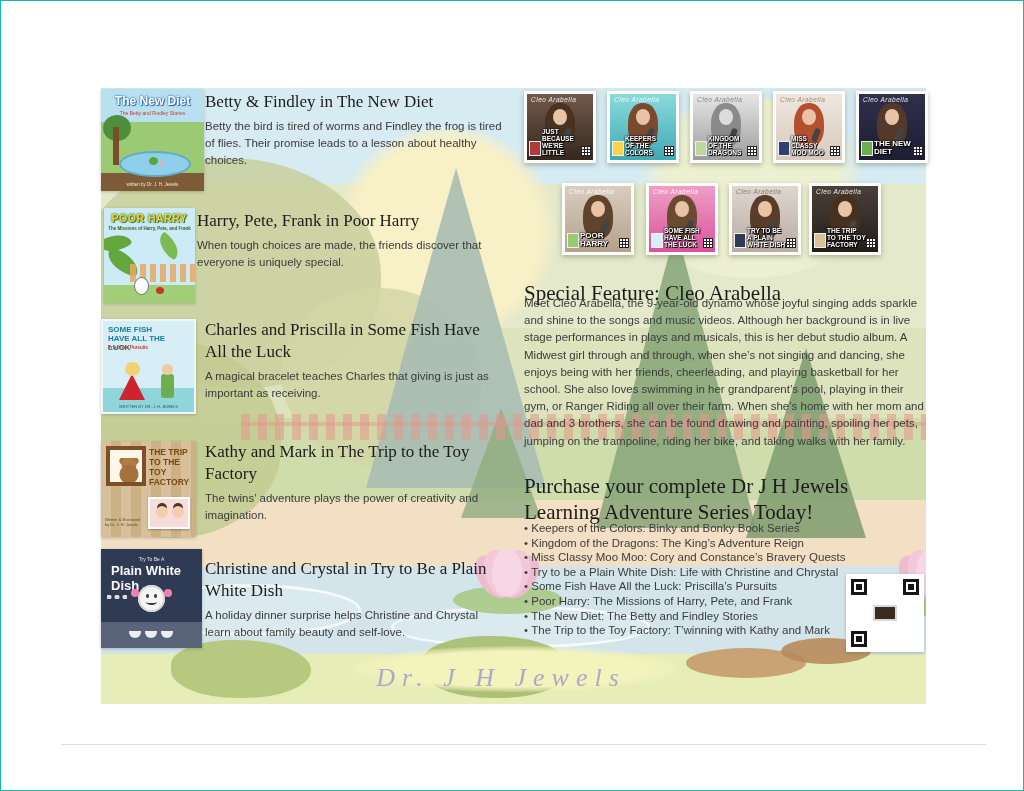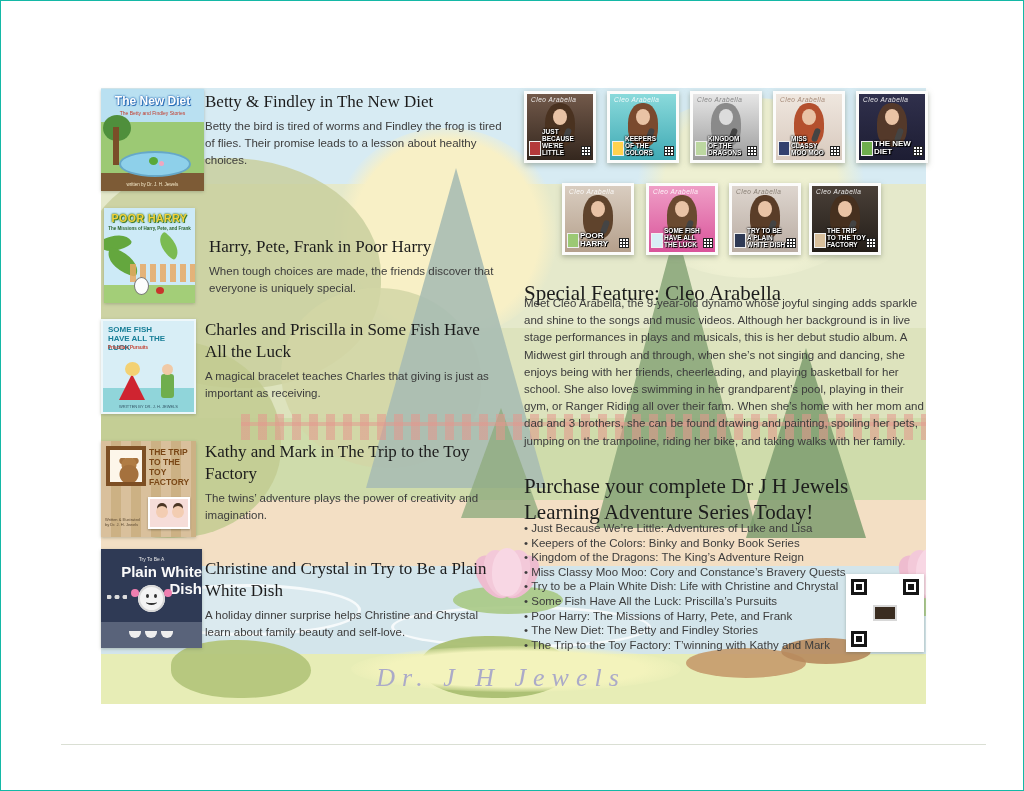--- a/index.html
+++ b/index.html
@@ -118,21 +118,21 @@
   .cv4 .photo { right:6px; bottom:8px; width:42px; height:32px; background:#f6ddd9; border:2px solid #fff;
                 box-shadow:0 1px 2px rgba(0,0,0,.3); }
   .cv4 .tw { top:7px; width:12px; height:12px; border-radius:50%; background:#f3cdb2;
              box-shadow:0 -4px 0 -1px #4a3524; }
   .cv4 .tw1 { left:6px; } .cv4 .tw2 { left:22px; }
   .cv4 .credit { left:4px; bottom:10px; width:40px; font-size:4px; color:#5d4a33; }
 
   
   .cv5 { left:100px; top:548px; width:101px; height:99px; background:#2f3a55; }
   .cv5 .p { left:0; right:0; top:7px; text-align:center; font-size:5px; color:#e9e9e9; }
-  .cv5 .t { left:0; right:0; top:14px; text-align:right; font-weight:bold; font-size:15px; color:#fafafa;margin-left:10px; }
+  .cv5 .t { left:0; right:0; top:14px; text-align:left; font-weight:bold; font-size:13px; color:#fafafa;margin-left:10px; }
   .cv5 .dish { left:37px; top:36px; width:27px; height:27px; border-radius:50%; background:#f4f4f4;
                box-shadow:0 0 0 2px #d8d8d8 inset; }
   .cv5 .eye { top:9px; width:3px; height:4px; background:#333; border-radius:50%; }
   .cv5 .e1 { left:8px; } .cv5 .e2 { left:16px; }
   .cv5 .smile { left:8px; top:14px; width:11px; height:6px; border-bottom:2px solid #333; border-radius:50%; }
   .cv5 .bow { top:40px; width:8px; height:8px; background:#ef7fb0; border-radius:50%; }
   .cv5 .bw1 { left:30px; } .cv5 .bw2 { left:63px; }
   .cv5 .counter { left:0; right:0; bottom:0; height:26px; background:#59637a; }
   .cv5 .bowl { bottom:10px; width:12px; height:7px; background:#eee; border-radius:0 0 8px 8px; }
   .cv5 .o1 { left:28px; } .cv5 .o2 { left:44px; } .cv5 .o3 { left:60px; }
@@ -258,21 +258,21 @@
     <div class="leaf lf1"></div>
     <div class="leaf lf2"></div>
     <div class="leaf lf3"></div>
     <div class="fence2"></div>
     <div class="ground"></div>
     <div class="harry"></div>
     <div class="ant"></div>
     <div class="t">POOR HARRY</div>
     <div class="s">The Missions of Harry, Pete, and Frank</div>
   </div>
-  <div class="booktext" style="left:208px; top:209px;margin-top:26px;">
+  <div class="booktext" style="left:196px; top:209px;">
     <div class="book-title">Harry, Pete, Frank in Poor Harry</div>
     <div class="book-desc">When tough choices are made, the friends discover that everyone is uniquely special.</div>
   </div>
 
   <div class="cover cv3">
     <div class="girl-d"></div>
     <div class="girl-h"></div>
     <div class="boy-b"></div>
     <div class="boy-h"></div>
     <div class="t">SOME FISH HAVE ALL THE LUCK</div>
@@ -393,21 +393,20 @@
     <div class="inset"></div>
     <div class="t-title">THE TRIP TO THE TOY FACTORY</div>
     <div class="tqr"></div>
   </div>
 
   <div class="section-heading" style="left:523px; top:279px;">Special Feature: Cleo Arabella</div>
   <div class="para" style="left:523px; top:294px;">Meet Cleo Arabella, the 9-year-old dynamo whose joyful singing adds sparkle and shine to the songs and music videos. Although her background is in live stage performances in plays and musicals, this is her debut studio album. A Midwest girl through and through, when she’s not singing and dancing, she enjoys being with her friends, cheerleading, and playing basketball for her school. She also loves swimming in her grandparent’s pool, playing in their gym, or Ranger Riding all over their farm. When she’s home with her mom and dad and 3 brothers, she can be found drawing and painting, spoiling her pets, jumping on the trampoline, riding her bike, and taking walks with her family.</div>
 
   <div class="section-heading" style="left:523px; top:472px; width:375px;">Purchase your complete Dr J H Jewels Learning Adventure Series Today!</div>
   <div class="bullets">
-    <div class="bullet">Just Because We’re Little: Adventures of Luke and Lisa</div>
     <div class="bullet">Keepers of the Colors: Binky and Bonky Book Series</div>
     <div class="bullet">Kingdom of the Dragons: The King’s Adventure Reign</div>
     <div class="bullet">Miss Classy Moo Moo: Cory and Constance’s Bravery Quests</div>
     <div class="bullet">Try to be a Plain White Dish: Life with Christine and Chrystal</div>
     <div class="bullet">Some Fish Have All the Luck: Priscilla’s Pursuits</div>
     <div class="bullet">Poor Harry: The Missions of Harry, Pete, and Frank</div>
     <div class="bullet">The New Diet: The Betty and Findley Stories</div>
     <div class="bullet">The Trip to the Toy Factory: T’winning with Kathy and Mark</div>
   </div>
 

